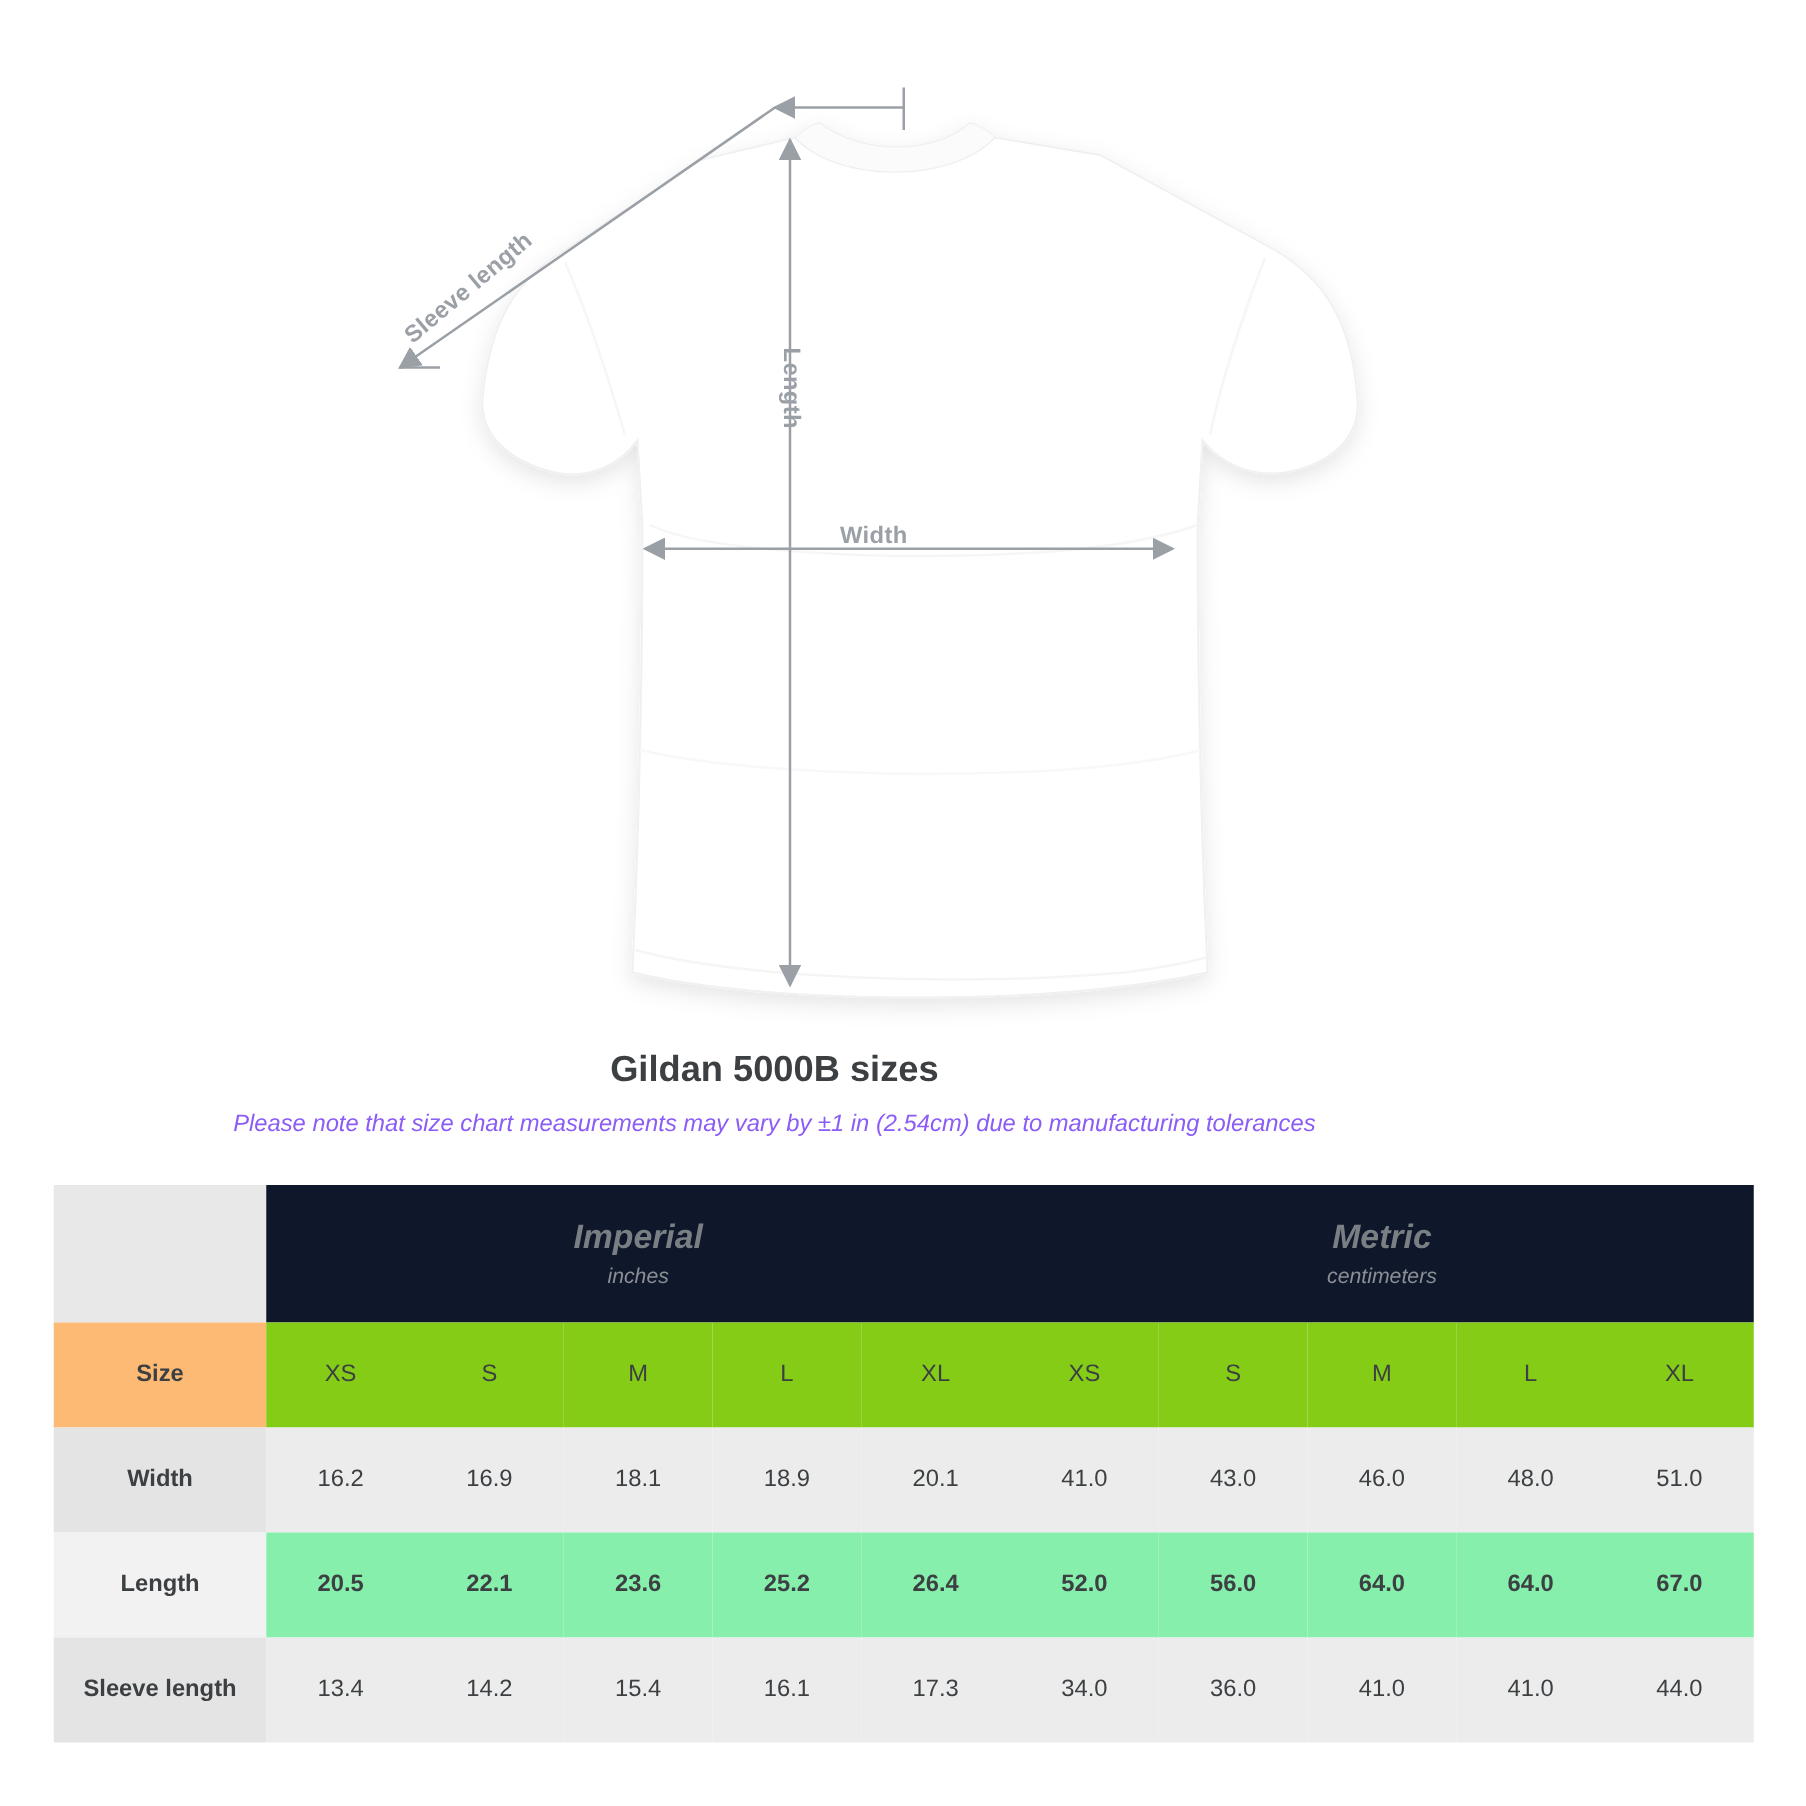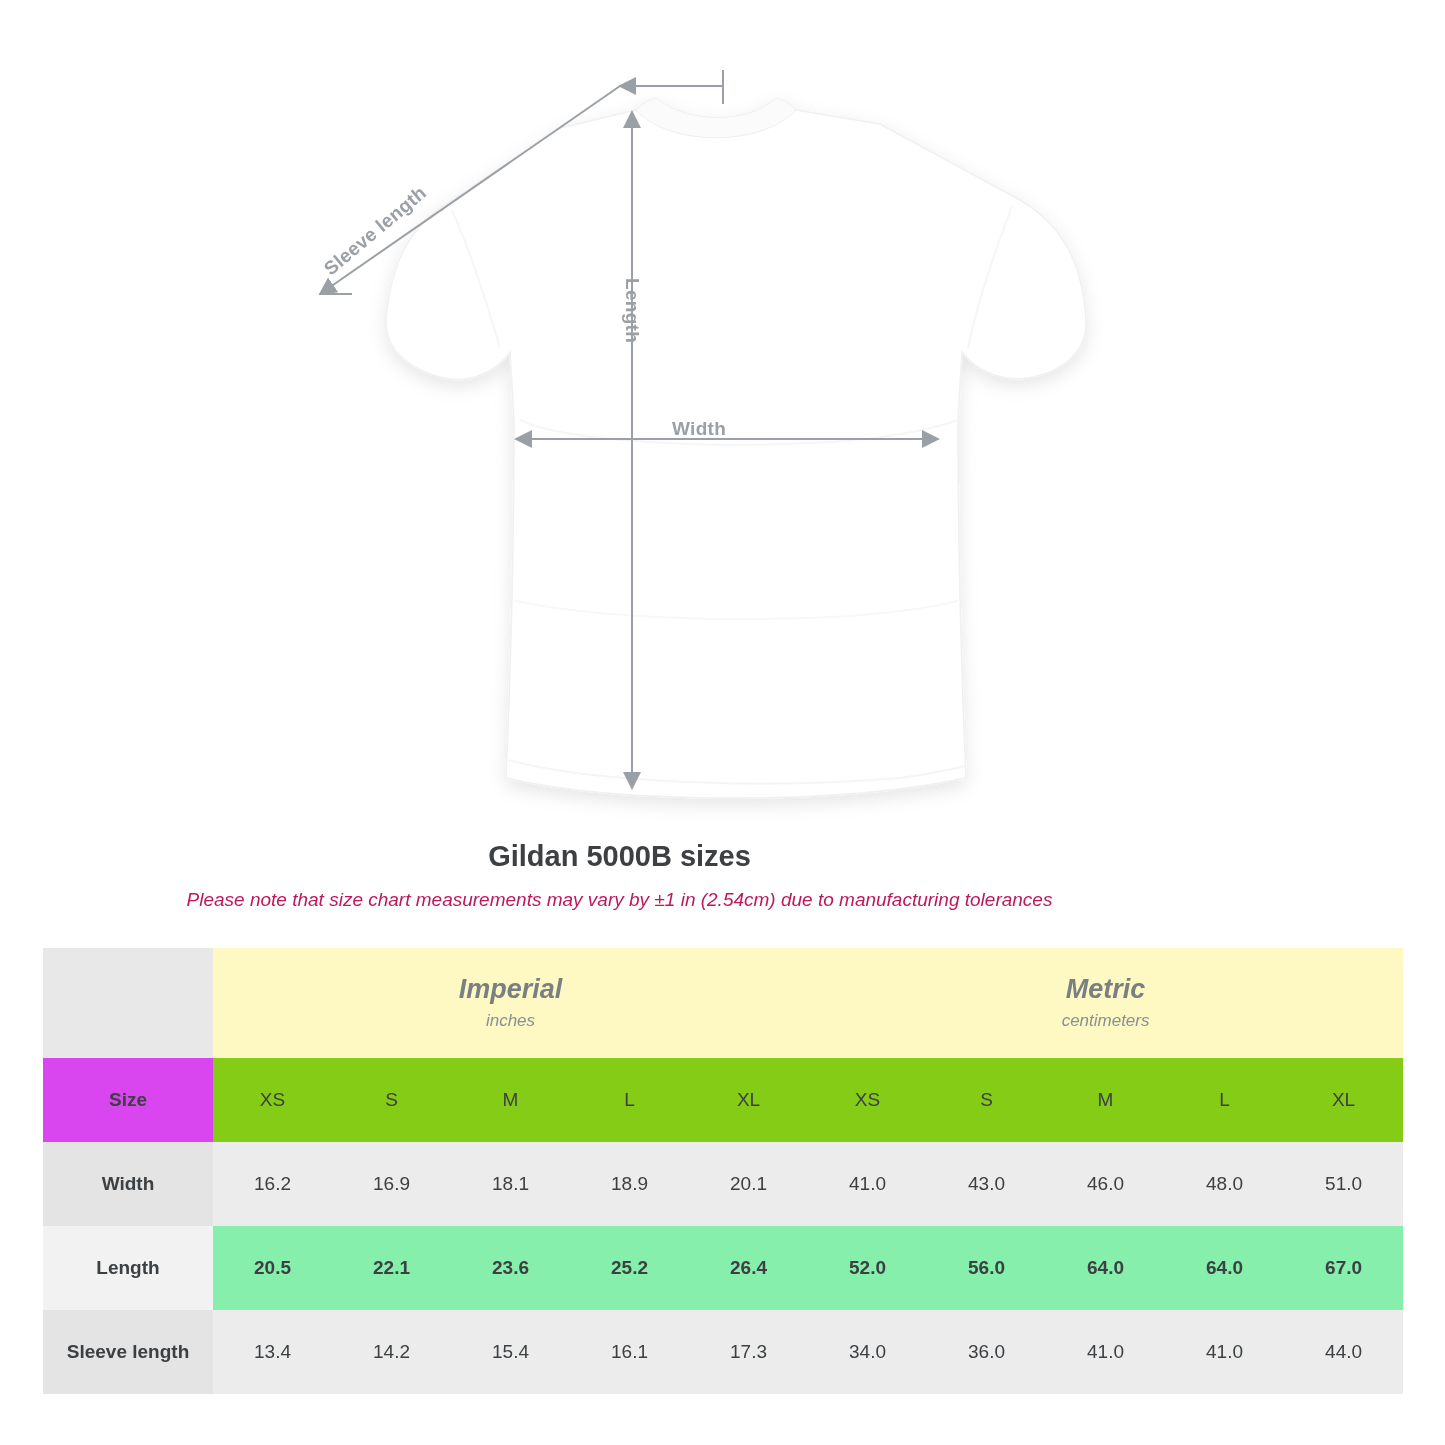--- a/index.html
+++ b/index.html
@@ -54,42 +54,42 @@
   }
   .chart-title {
     font-size: 29px;
     font-weight: bold;
     color: #3c4043;
     margin: 0 0 16px 0;
   }
   .chart-note {
     font-size: 19px;
     font-style: italic;
-    color: #be185d;
+    color: #8b5cf6;
     margin: 0;
   }
 
   
   .table-wrap {
     position: absolute;
     left: 43px; top: 948px;
     width: 1360px;
   }
   table.size-table {
     border-collapse: collapse;
     width: 100%;
     table-layout: fixed;
   }
   table.size-table td, table.size-table th {
     border: none;
     text-align: center;
     vertical-align: middle;
   }
   .unit-row td {
-    background: #fef9c3;
+    background: #0f172a;
     height: 110px;
     padding: 0;
   }
   .unit-title {
     font-size: 27px;
     font-style: italic;
     font-weight: bold;
     color: #7a7f84;
     line-height: 1.1;
   }
@@ -115,21 +115,21 @@
     color: #3c4043;
   }
   .data-row.odd td { background: #ececec; }
   .data-row.even td { background: #86efac; font-weight: bold; }
   .data-row td.rowlabel {
     font-weight: bold;
     color: #3c4043;
   }
   .data-row.odd td.rowlabel { background: #e4e4e4; }
   .data-row.even td.rowlabel { background: #f2f2f2; }
-  .head-row td.rowlabel { background: #d946ef; }
+  .head-row td.rowlabel { background: #fdba74; }
   .unit-row td.corner { background: #e8e8e8; }
   .col-label { width: 170px; }
   .col-cell { width: 119px; }
 </style>
 </head>
 <body>
 
 <div id="page">
 
   <div class="illustration">

